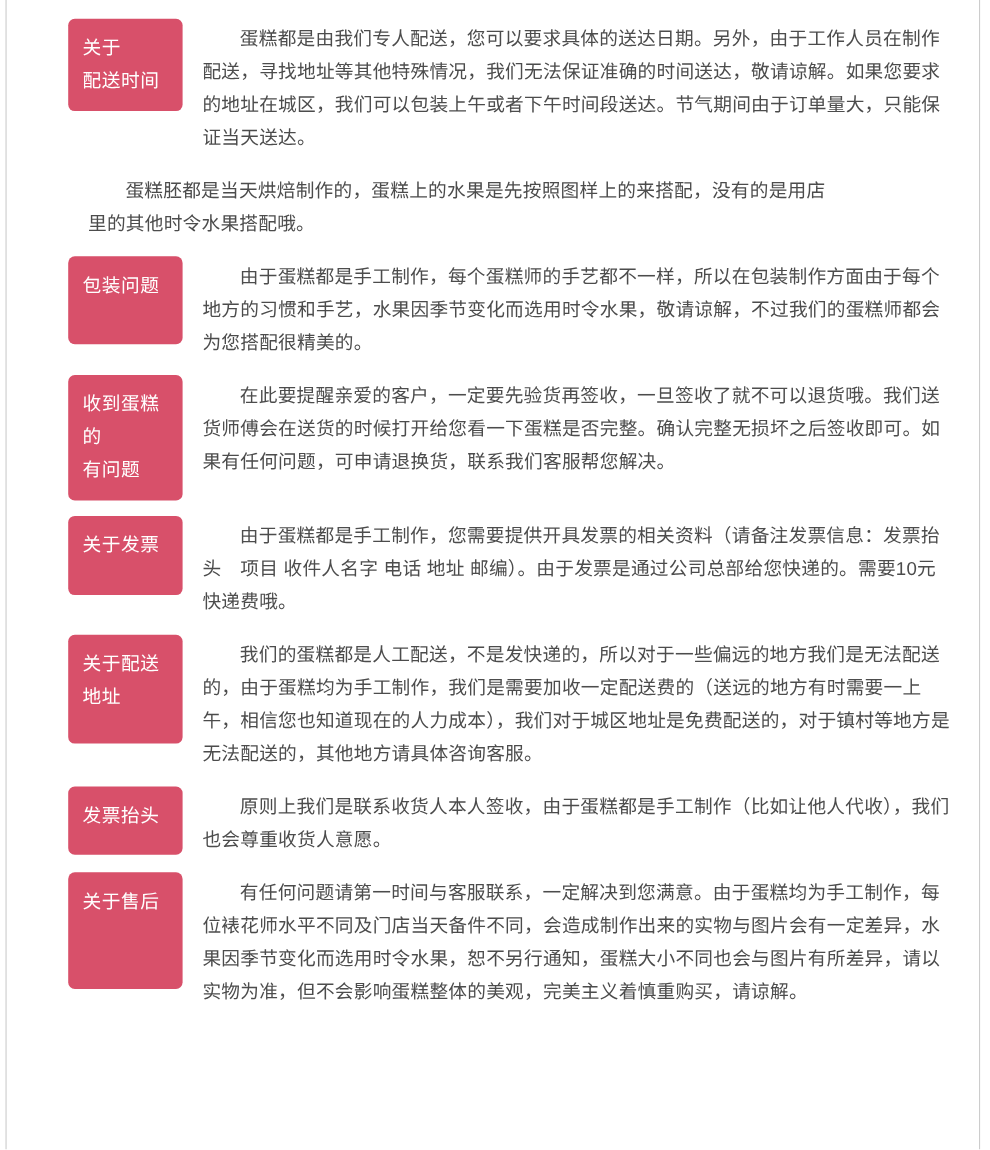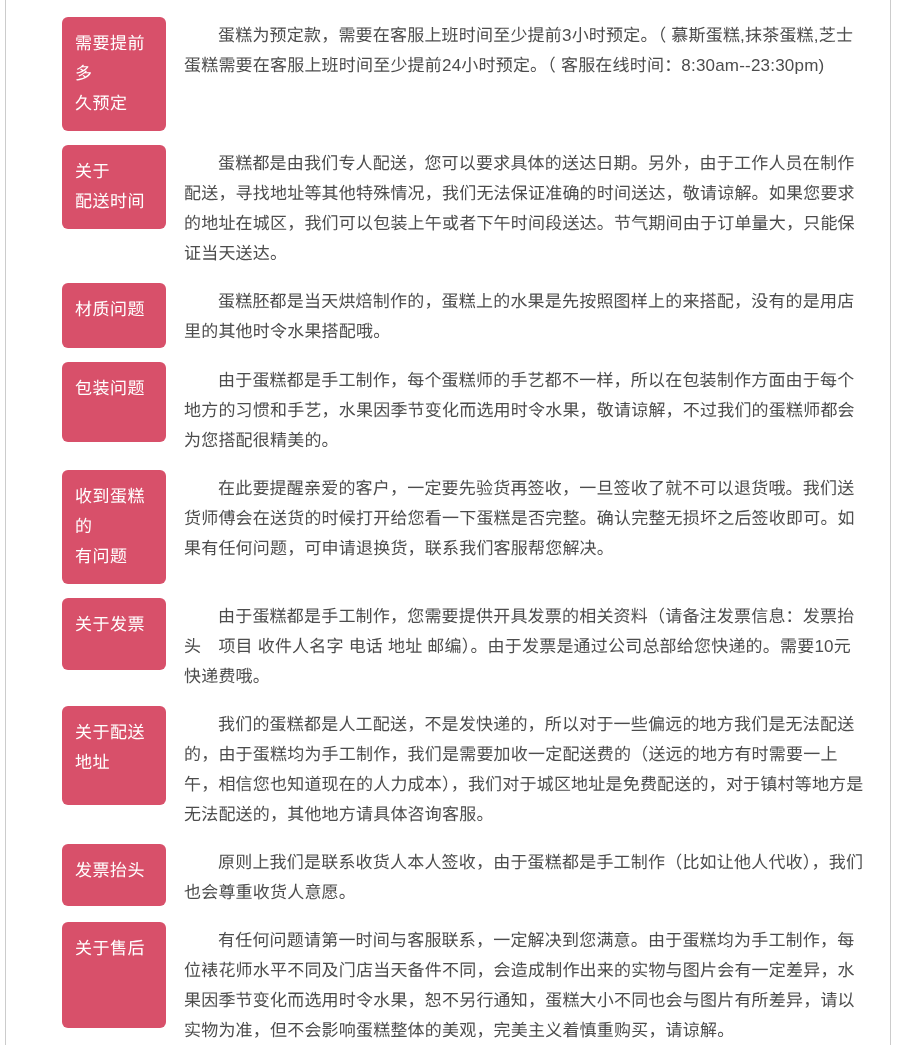--- a/index.html
+++ b/index.html
@@ -64,34 +64,28 @@
   .mh-6{min-height:72px}
   .mh-7{min-height:99px}
   .mh-8{min-height:62px}
   .mh-9{min-height:106px}
 </style>
 </head>
 <body>
 
 <div class="page-frame">
 
-  <div class="faq-section">
-    <div class="faq-label mh-0">需要提前多
-久预定</div>
-    <div class="faq-body">蛋糕为预定款，需要在客服上班时间至少提前3小时预定。（ 慕斯蛋糕,抹茶蛋糕,芝士蛋糕需要在客服上班时间至少提前24小时预定。（ 客服在线时间：8:30am--23:30pm)</div>
-  </div>
 
   <div class="faq-section">
     <div class="faq-label mh-1">关于
 配送时间</div>
     <div class="faq-body">蛋糕都是由我们专人配送，您可以要求具体的送达日期。另外，由于工作人员在制作配送，寻找地址等其他特殊情况，我们无法保证准确的时间送达，敬请谅解。如果您要求的地址在城区，我们可以包装上午或者下午时间段送达。节气期间由于订单量大，只能保证当天送达。</div>
   </div>
 
   <div class="faq-section">
-    <div class="faq-label mh-2">材质问题</div>
     <div class="faq-body">蛋糕胚都是当天烘焙制作的，蛋糕上的水果是先按照图样上的来搭配，没有的是用店里的其他时令水果搭配哦。</div>
   </div>
 
   <div class="faq-section">
     <div class="faq-label mh-3">包装问题</div>
     <div class="faq-body">由于蛋糕都是手工制作，每个蛋糕师的手艺都不一样，所以在包装制作方面由于每个地方的习惯和手艺，水果因季节变化而选用时令水果，敬请谅解，不过我们的蛋糕师都会为您搭配很精美的。</div>
   </div>
 
   <div class="faq-section">
     <div class="faq-label mh-4">收到蛋糕的

